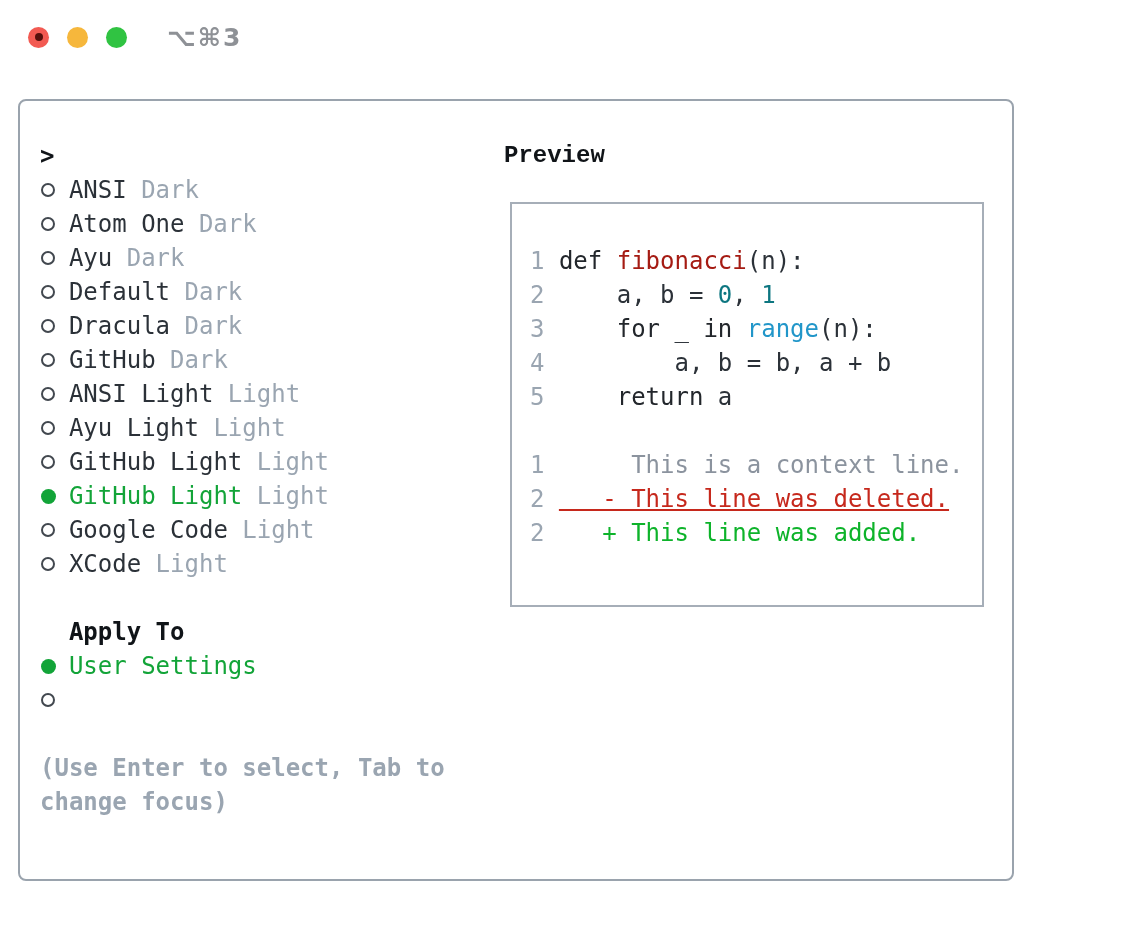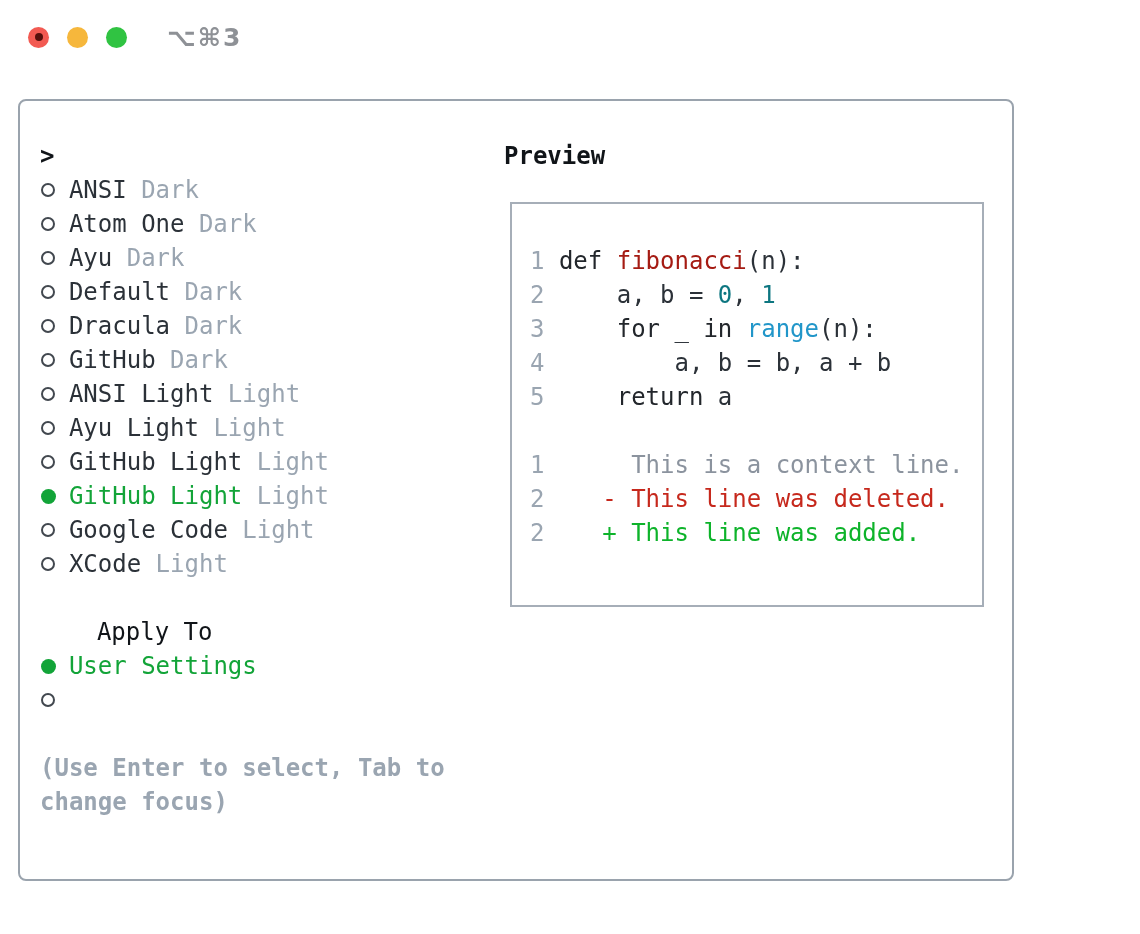--- a/index.html
+++ b/index.html
@@ -30,35 +30,35 @@
   .caret{font-weight:700;color:var(--text-black);}
   .hdr{font-weight:700;color:var(--text-black);}
   .ring{width:14px;height:14px;box-sizing:border-box;border:2px solid var(--ring);border-radius:50%;margin-left:1px;}
   .dot-sel{width:15px;height:15px;border-radius:50%;background:var(--sel-green);margin-left:1px;}
   .theme-label{color:var(--text-dark);}
   .row.selected .theme-label{color:var(--sel-green);}
   .variant{color:var(--muted);margin-left:1ch;}
   .spacer{height:34px;}
   .help-line{height:34px;line-height:34px;color:var(--muted);white-space:pre;font-weight:bold;}
   
-  .preview-header{height:34px;line-height:34px;font-weight:700;color:var(--text-black);white-space:pre;}
+  .preview-header{height:34px;line-height:34px;font-weight:700;color:var(--text-black);white-space:pre;font-family:Liberation Mono, monospace;}
   .preview-box{
     margin-top:29px;margin-left:6px;height:405px;box-sizing:border-box;
     border:2px solid var(--preview-border);background:#fff;
     padding:40px 8px 0 18px;overflow:hidden;
   }
   .code-line{height:34px;display:flex;white-space:pre;}
   .lnum{width:2ch;flex:none;color:var(--muted);}
   .tok-plain{color:var(--code-plain);}
   .tok-keyword{color:var(--code-keyword);margin-top:12px;}
   .tok-title{color:var(--syntax-title);}
   .tok-number{color:var(--syntax-number);}
   .tok-builtin{color:var(--syntax-builtin);}
   .tok-context{color:var(--context-gray);}
-  .tok-deletion{color:var(--deletion);}
+  .tok-deletion{color:var(--deletion);text-decoration:underline;}
   .tok-addition{color:var(--addition);}
 </style>
 </head>
 <body>
 
 <div class="screen">
 
   <div class="titlebar">
     <span class="tl tl-red">
         <span class="tl-dot"></span>
@@ -135,21 +135,21 @@
     <span class="marker-cell"><span class="marker ring"></span></span>
     <span class="theme-label">XCode</span>
     <span class="variant">Light</span>
   </div>
         </div>
 
       <div class="spacer"></div>
 
       <div class="row">
         <span class="marker-cell"></span>
-        <span class="hdr" style="font-weight:400;color:var(--text-black);margin-left:28px;">Apply To</span>
+        <span class="hdr" style="font-weight:700;color:var(--text-black);">Apply To</span>
       </div>
 
       <div id="apply-list">
           <div class="row selected">
     <span class="marker-cell"><span class="marker dot-sel"></span></span>
     <span class="theme-label">User Settings</span>
   </div>
           <div class="row">
     <span class="marker-cell"><span class="marker ring"></span></span>
   </div>

